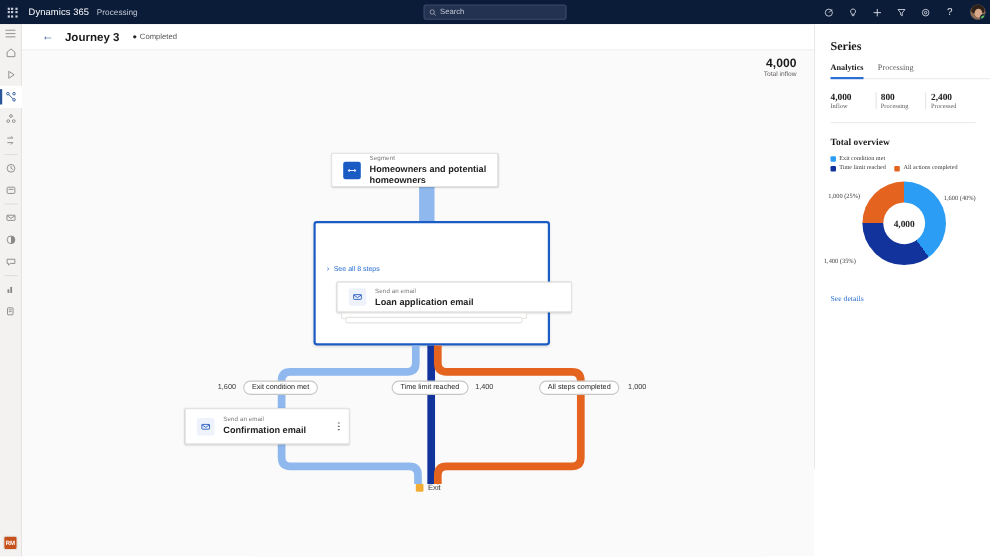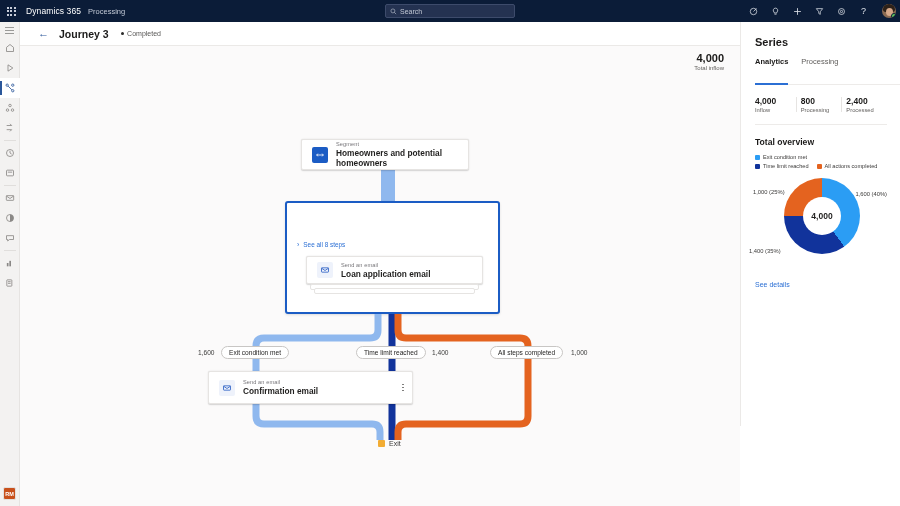--- a/index.html
+++ b/index.html
@@ -105,65 +105,65 @@
     display: flex; align-items: center; justify-content: center; flex: none;
   }
   .nicon.blue { background: #1b5cc4; }
   .nicon.pale { background: #eef2fb; }
   .card .ntext { display: flex; flex-direction: column; gap: 1px; }
   .card .nsub { font-size: 5.6px; color: #77767a; letter-spacing: .1px; }
   .card .nname { font-size: 8.3px; font-weight: bold; color: #201f1e; }
   .kebab { position: absolute; right: 8px; top: 50%; transform: translateY(-50%); display: flex; flex-direction: column; gap: 1.5px; }
   .kebab i { width: 1.6px; height: 1.6px; border-radius: 50%; background: #6e6d6b; display: block; }
 
-  #segment-card { left: 281px; top: 93px; width: 168px; height: 31px; }
+  #segment-card { left: 281px; top: 93px; width: 152px; height: 31px; }
   #series-group {
     position: absolute; left: 265px; top: 155px; width: 215px; height: 113px;
     background: #ffffff; border: 2px solid #1b5cc4; border-radius: 3px;
     box-shadow: 0 1px 2.5px rgba(0,0,0,.12);
   }
   #series-header {
     position: absolute; left: 0; top: 0; width: 211px; height: 31px;
     background: #fff; border: none; box-shadow: none; border-bottom: 1px solid #f0eeed;
   }
   .see-steps {
     position: absolute; left: 10px; top: 38px; display: flex; align-items: center; gap: 4px;
     font-size: 6.4px; color: #2b6fd4;
   }
   .see-steps .chev { font-size: 7px; line-height: 1; }
-  #email-card { left: 19px; top: 53px; width: 177px; height: 28px; }
+  #email-card { left: 19px; top: 53px; width: 214px; height: 28px; }
   .stack1, .stack2 {
     position: absolute; background: #fff; border: 1px solid #e6e4e2; border-radius: 2px; height: 6px;
   }
   .stack1 { left: 23px; top: 81px; width: 169px; }
   .stack2 { left: 27px; top: 85px; width: 161px; }
-  #confirm-card { left: 148px; top: 325px; width: 205px; height: 33px; margin-left: 40px; }
+  #confirm-card { left: 148px; top: 325px; width: 150px; height: 33px; }
 
   
   .conn { position: absolute; }
   .seg-v { width: 14px; background: #8fb8ee; }
   .exit-node { position: absolute; left: 358px; top: 394px; display: flex; align-items: center; gap: 4px; }
   .exit-node .sq { width: 7px; height: 7px; background: #f2ac33; border-radius: 1px; display: block; }
   .exit-node .lb { font-size: 7px; color: #3b3a39; }
 
   .pill {
     position: absolute; height: 13px; border: 1px solid #c8c6c4; background: #ffffff;
     border-radius: 7px; display: flex; align-items: center; justify-content: center;
     padding: 0 7px; font-size: 6.6px; color: #201f1e; white-space: nowrap;
   }
   .cnum { position: absolute; font-size: 6.6px; color: #3b3a39; }
 
   
   .panel {
     position: absolute; left: 740px; top: 22px; width: 160px; height: 404px;
-    background: #ffffff; border-left: 1px solid #ebe9e7;
+    background: #ffffff; border-left: 1px solid #ebe9e7; font-family: Liberation Serif, serif;
   }
   .panel-title { margin: 14px 0 0 14px; font-size: 11px; font-weight: bold; color: #1b1a19; }
   .tabs { margin: 9px 0 0 14px; display: flex; gap: 13px; border-bottom: 1px solid #edebe9; padding-bottom: 0; }
-  .tab { font-size: 7.5px; color: #605e5c; padding-bottom: 18px; position: relative; }
+  .tab { font-size: 7.5px; color: #605e5c; padding-bottom: 5px; position: relative; }
   .tab.active { color: #1b1a19; font-weight: bold; }
   .tab.active:after { content: ""; position: absolute; left: 0; right: 0; bottom: -1px; height: 2px; background: #2b6fd4; }
   .stats { display: flex; margin: 11px 0 0 14px; border-bottom: 1px solid #edebe9; padding-bottom: 11px; width: 132px; }
   .stat { flex: 1; position: relative; }
   .stat + .stat { padding-left: 5px; }
   .stat + .stat:before { content: ""; position: absolute; left: 0; top: 1px; bottom: 1px; width: 1px; background: #e6e4e2; }
   .stat .sv { font-size: 8.5px; font-weight: bold; color: #1b1a19; }
   .stat .sl { font-size: 5.8px; color: #605e5c; margin-top: 1px; }
   .eo-title { margin: 12px 0 0 14px; font-size: 8.6px; font-weight: bold; color: #1b1a19; }
   .legend { margin: 7px 0 0 14px; width: 134px; }

